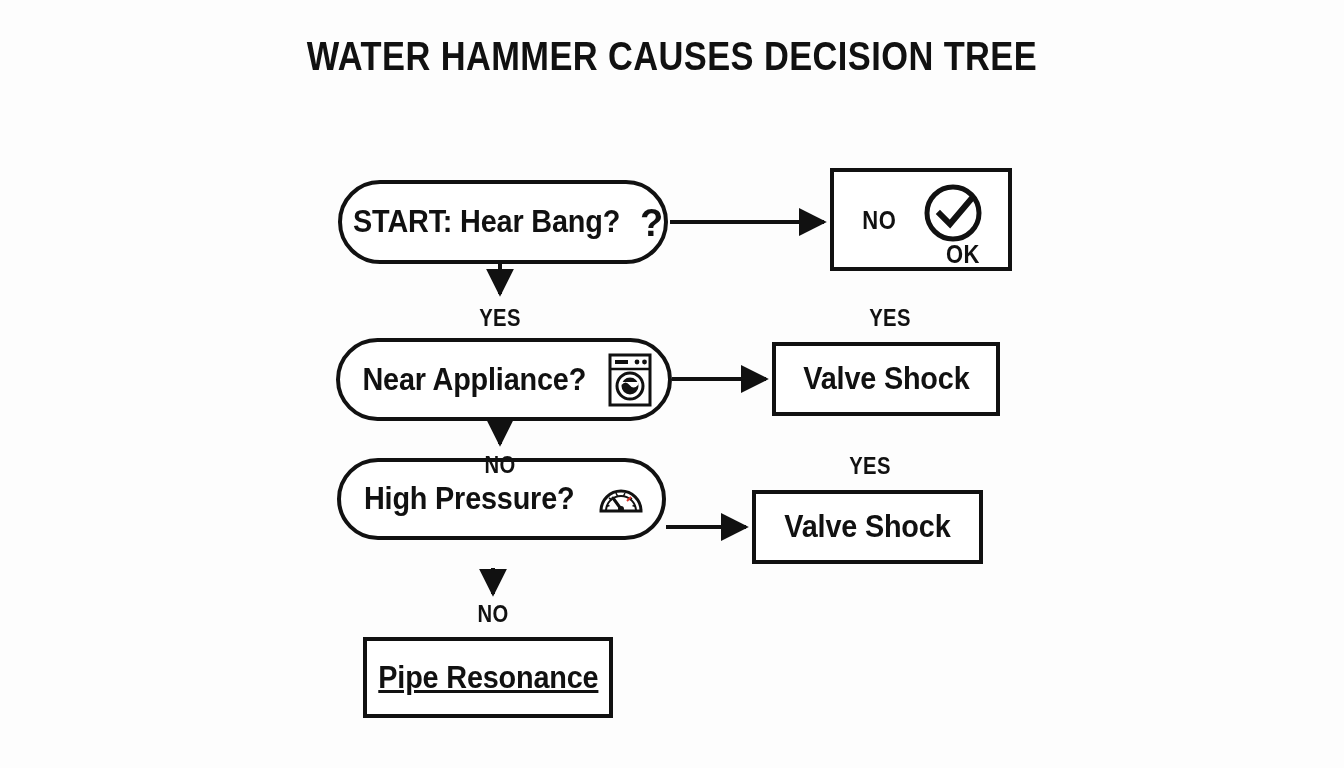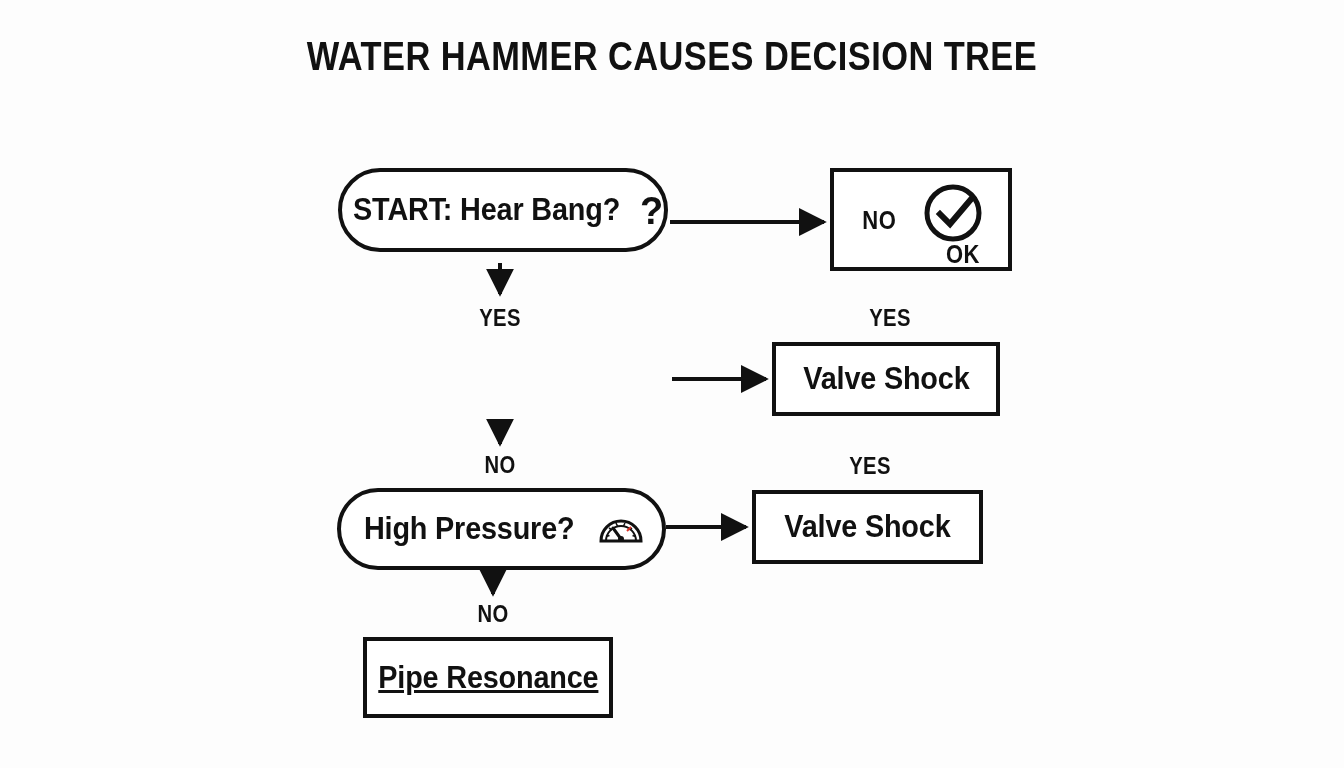--- a/index.html
+++ b/index.html
@@ -168,44 +168,59 @@
 
     <line x1="672" y1="379" x2="766" y2="379" stroke="#111111" stroke-width="4" marker-end="url(#arrow)"></line>
 
     <line x1="500" y1="420" x2="500" y2="444" stroke="#111111" stroke-width="4" marker-end="url(#arrow)"></line>
 
     <line x1="666" y1="527" x2="746" y2="527" stroke="#111111" stroke-width="4" marker-end="url(#arrow)"></line>
 
     <line x1="493" y1="568" x2="493" y2="594" stroke="#111111" stroke-width="4" marker-end="url(#arrow)"></line>
   </svg>
 
-  <div class="node pill" style="left:338px; top:168px; width:330px; height:84px;">
+  <div class="node pill" style="left:338px; top:180px; width:330px; height:84px;">
     <span class="node-label">START: Hear Bang?</span>
     <span class="qmark">?</span>
   </div>
 
   <div class="node rect" style="left:830px; top:168px; width:182px; height:103px;">
     <div class="okbox-inner">
       <span class="okbox-no">NO</span>
       <span class="okbox-check">
         <svg width="66" height="66" viewBox="0 0 66 66">
           <circle cx="33" cy="33" r="26" fill="none" stroke="#111111" stroke-width="5"></circle>
           <path d="M 20 34 L 30 44 L 52 18" fill="none" stroke="#111111" stroke-width="6" stroke-linecap="square" stroke-linejoin="miter"></path>
         </svg>
       </span>
       <span class="okbox-ok">OK</span>
     </div>
   </div>
 
+  <div class="node pill" style="left:336px; top:338px; width:336px; height:83px;">
+    <span class="node-label">Near Appliance?</span>
+    <span class="node-icon">
+      <svg width="48" height="56" viewBox="0 0 48 56">
+        <rect x="4" y="3" width="40" height="50" fill="#ffffff" stroke="#111111" stroke-width="3"></rect>
+        <line x1="4" y1="17" x2="44" y2="17" stroke="#111111" stroke-width="2.5"></line>
+        <rect x="9" y="8" width="13" height="4" fill="#111111"></rect>
+        <circle cx="31" cy="10" r="2.4" fill="#111111"></circle>
+        <circle cx="38.5" cy="10" r="2.4" fill="#111111"></circle>
+        <circle cx="24" cy="34" r="13" fill="#ffffff" stroke="#111111" stroke-width="3"></circle>
+        <circle cx="24" cy="34" r="8.5" fill="#111111"></circle>
+        <path d="M 15.5 33 q 4 -5 8 0 q 4 5 8.5 0 l 0 -3 l -17 0 z" fill="#ffffff"></path>
+      </svg>
+    </span>
+  </div>
 
   <div class="node rect" style="left:772px; top:342px; width:228px; height:74px;">
     <span class="node-label">Valve Shock</span>
   </div>
 
-  <div class="node pill" style="left:337px; top:488px; width:329px; height:82px;">
+  <div class="node pill" style="left:337px; top:458px; width:329px; height:82px;">
     <span class="node-label">High Pressure?</span>
     <span class="node-icon">
       <svg width="52" height="52" viewBox="0 0 52 52">
         <path d="M 6 38 a 20 20 0 1 1 40 0 z" fill="#ffffff" stroke="#111111" stroke-width="3"></path>
         <path d="M 11 38 a 15 15 0 1 1 30 0" fill="none" stroke="#111111" stroke-width="2"></path>
         <line x1="11" y1="33.5" x2="14.5" y2="32.5" stroke="#111111" stroke-width="1.6"></line>
         <line x1="14" y1="25" x2="17" y2="27" stroke="#111111" stroke-width="1.6"></line>
         <line x1="21" y1="20" x2="22.5" y2="23" stroke="#111111" stroke-width="1.6"></line>
         <line x1="30" y1="20" x2="28.5" y2="23" stroke="#111111" stroke-width="1.6"></line>
         <line x1="37" y1="25" x2="34.5" y2="27" stroke="#111111" stroke-width="1.6"></line>

